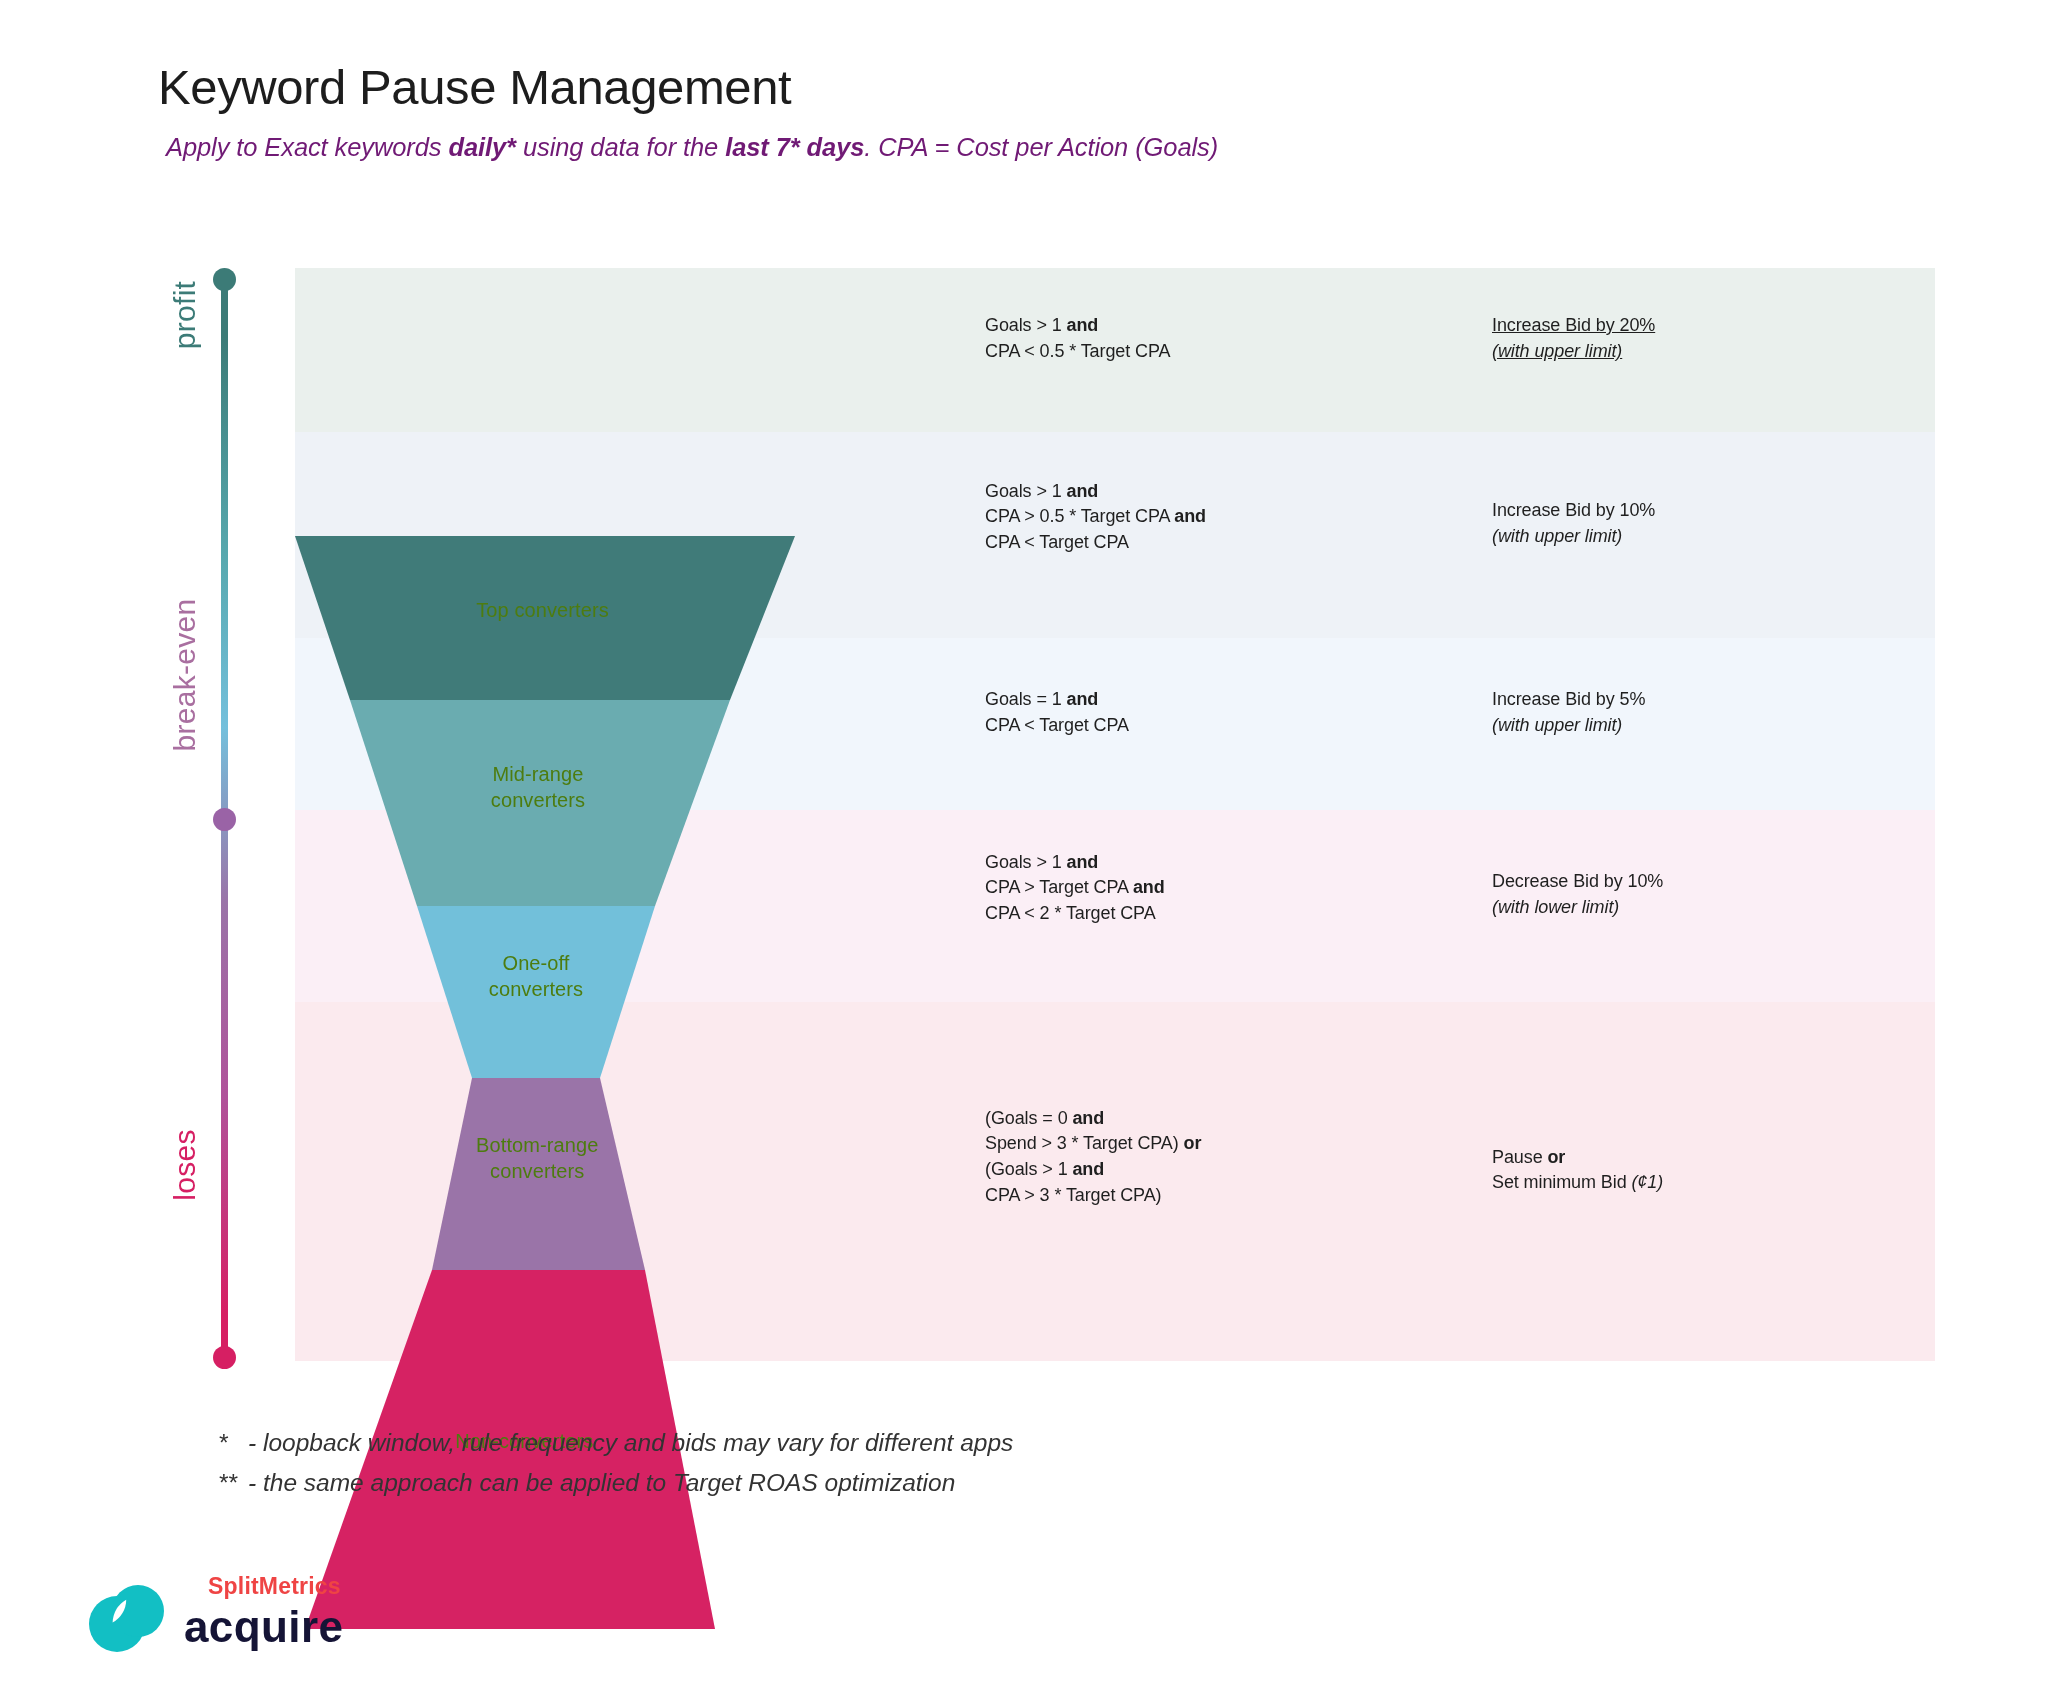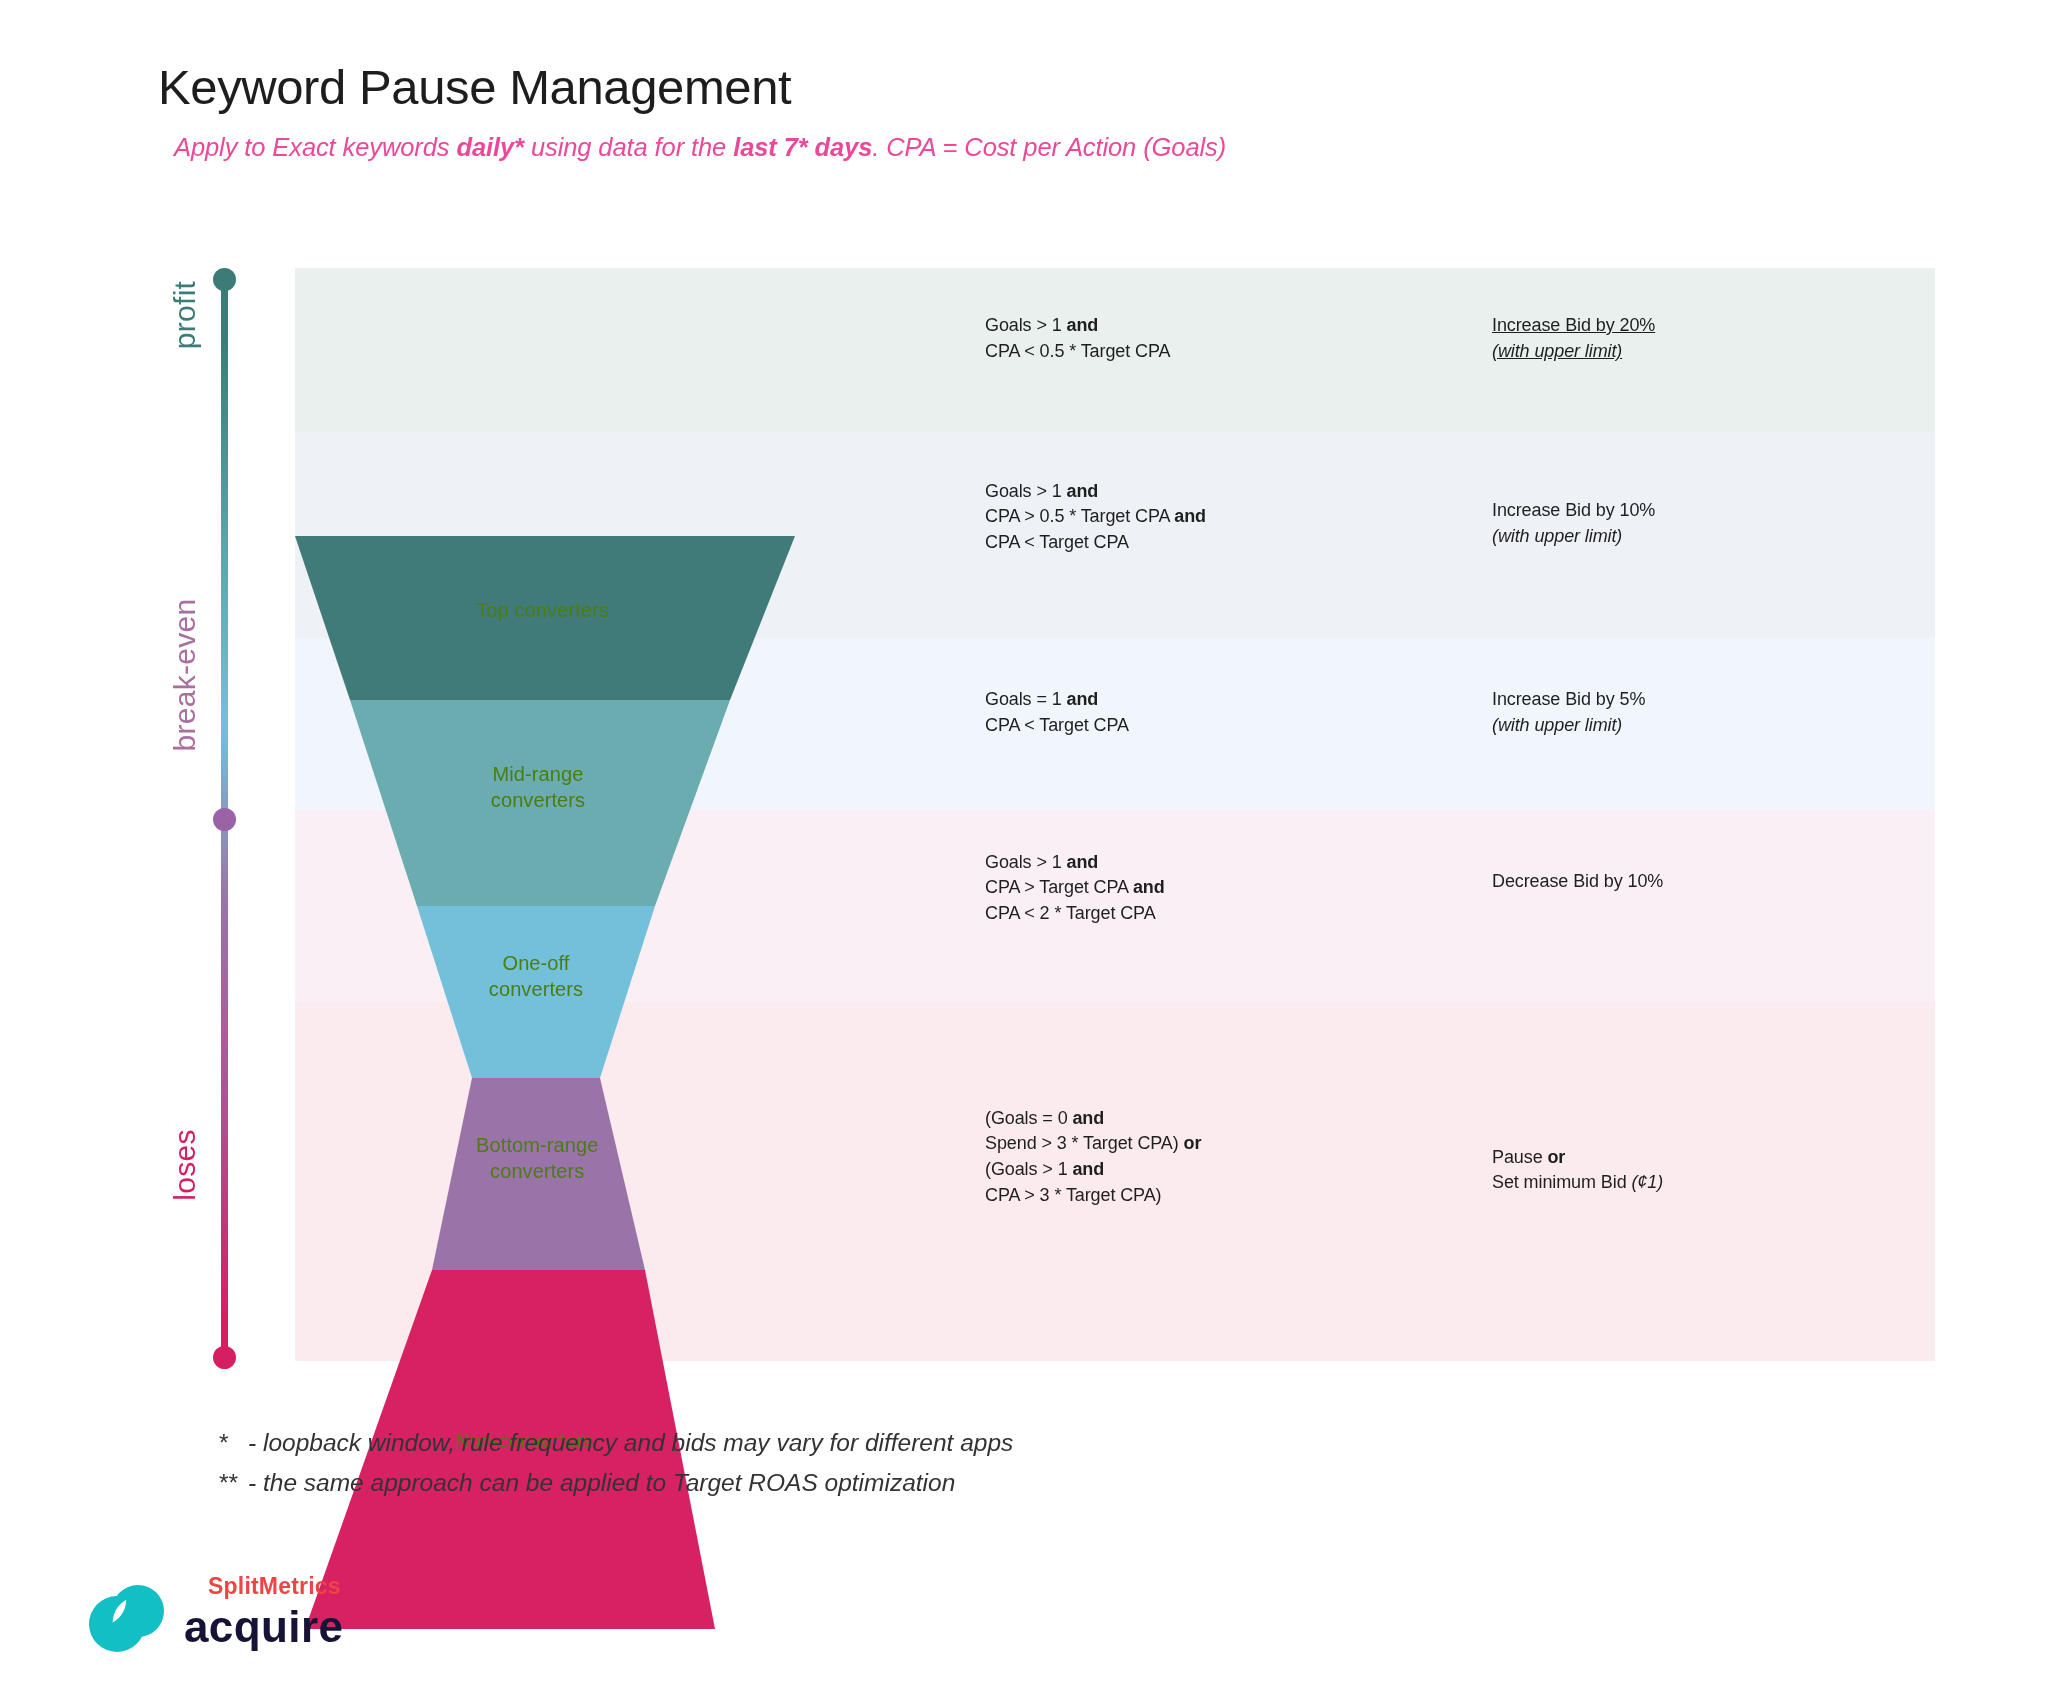--- a/index.html
+++ b/index.html
@@ -22,22 +22,22 @@
     font-size: 49px;
     font-weight: 400;
     letter-spacing: -0.4px;
     color: #1d1d1d;
     margin: 0 0 20px 0;
     line-height: 1.05;
   }
   #subtitle {
     font-size: 25.5px;
     font-style: italic;
-    color: #ec4899;
-    margin: 16px;
+    color: #701a75;
+    margin: 8px;
     letter-spacing: -0.1px;
   }
   #subtitle b { font-weight: 700; font-style: italic; }
 
   
   #chart {
     position: absolute;
     left: 0; top: 268px;
     width: 2048px;
     height: 1093px;
@@ -181,20 +181,21 @@
         <div><i>(with upper limit)</i></div>
       </div>
       <div class="cond" style="top: 419px;"><span>Goals = 1 </span><b>and</b><br><span>CPA &lt; Target CPA</span></div>
       <div class="act" style="top: 419px;">
         <div>Increase Bid by 5%</div>
         <div><i>(with upper limit)</i></div>
       </div>
       <div class="cond" style="top: 581.5px;"><span>Goals &gt; 1 </span><b>and</b><br><span>CPA &gt; Target CPA </span><b>and</b><br><span>CPA &lt; 2 * Target CPA</span></div>
       <div class="act" style="top: 601px;">
         <div>Decrease Bid by 10%</div>
+        <div><i>(with lower limit)</i></div>
       </div>
       <div class="cond" style="top: 837.5px;"><span>(Goals = 0 </span><b>and</b><br><span>Spend &gt; 3 * Target CPA) </span><b>or</b><br><span>(Goals &gt; 1 </span><b>and</b><br><span>CPA &gt; 3 * Target CPA)</span></div>
       <div class="act" style="top: 876.5px;">
         <div><span>Pause </span><b>or</b></div>
         <div><span>Set minimum Bid </span><i>(¢1)</i></div>
       </div>
     </div>
 </div>
 
 <div id="axis-wrap">

